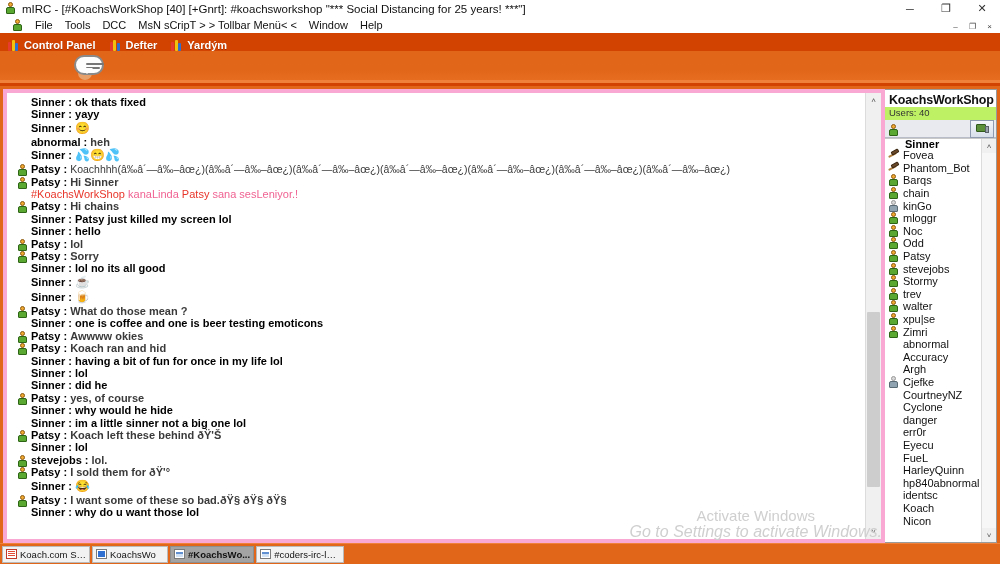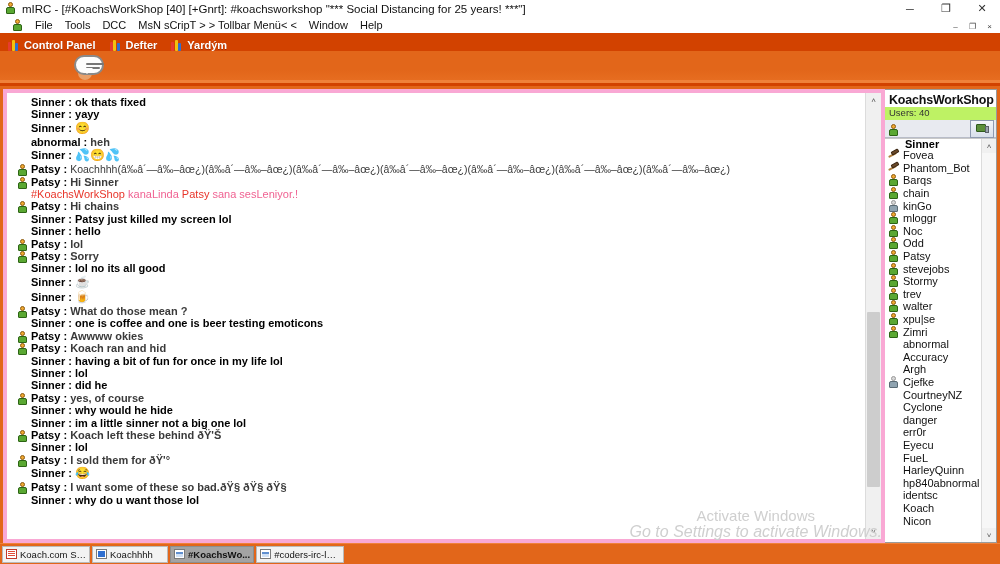--- a/index.html
+++ b/index.html
@@ -326,20 +326,25 @@
             <span class="nick">Patsy :&nbsp;</span>
             <span class="msg-norm">Koach left these behind ðŸ'Š</span>
           </div>
           <div class="line">
             <span class="ico blank"></span>
             <span class="nick">Sinner :&nbsp;</span>
             <span class="msg-bold">lol</span>
           </div>
           <div class="line">
             <span class="ico"><span class="person "><span class="head"></span><span class="body"></span></span></span>
+            <span class="nick">stevejobs :&nbsp;</span>
+            <span class="msg-norm">lol.</span>
+          </div>
+          <div class="line">
+            <span class="ico"><span class="person "><span class="head"></span><span class="body"></span></span></span>
             <span class="nick">Patsy :&nbsp;</span>
             <span class="msg-norm">I sold them for ðŸ'°</span>
           </div>
           <div class="line emojiline">
             <span class="ico blank"></span>
             <span class="nick">Sinner :&nbsp;</span>
             <span class="emo">😂</span>
           </div>
           <div class="line">
             <span class="ico"><span class="person "><span class="head"></span><span class="body"></span></span></span>
@@ -513,21 +518,21 @@
     </div>
   </div>
 
   <div class="taskbar" id="taskbar">
       <div class="task">
         <span class="tico red"></span>
         <span class="tlbl">Koach.com Sin...</span>
       </div>
       <div class="task">
         <span class="tico blue"></span>
-        <span class="tlbl">Koachhhh</span>
+        <span class="tlbl">KoachsWo</span>
       </div>
       <div class="task active">
         <span class="tico win"></span>
         <span class="tlbl">#KoachsWo...</span>
       </div>
       <div class="task">
         <span class="tico win"></span>
         <span class="tlbl">#coders-irc-lou...</span>
       </div>
     </div>

